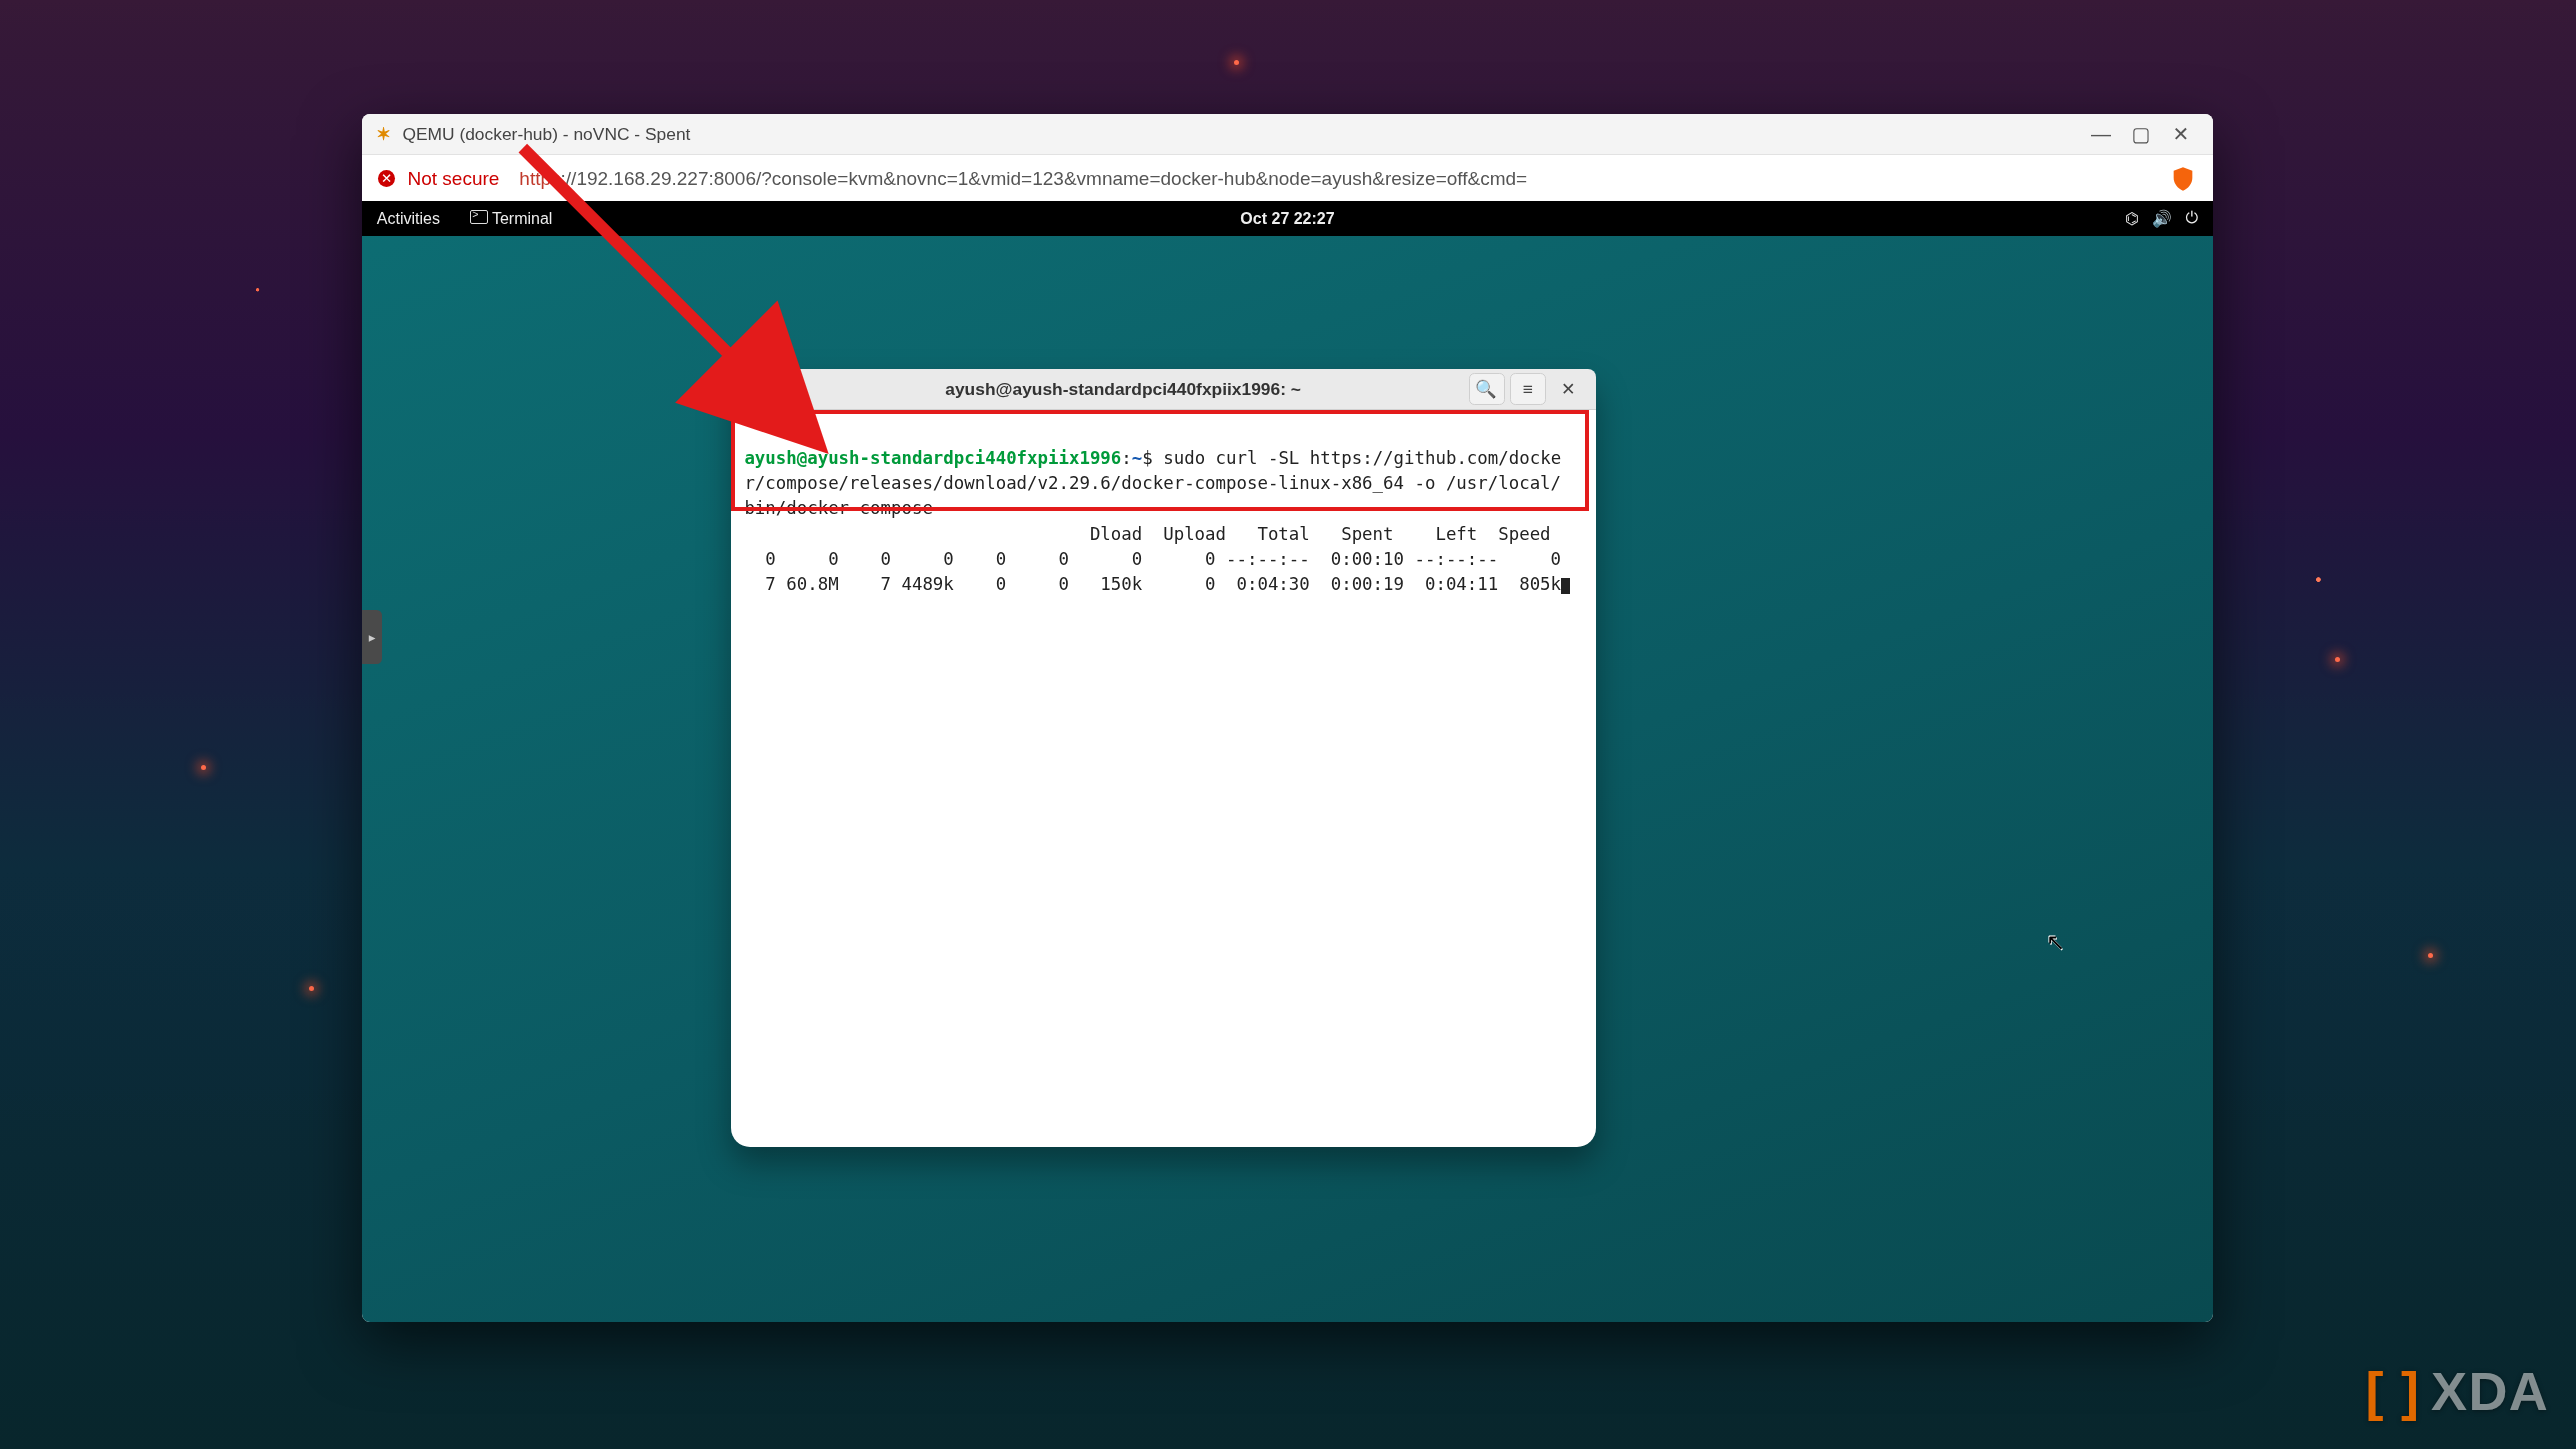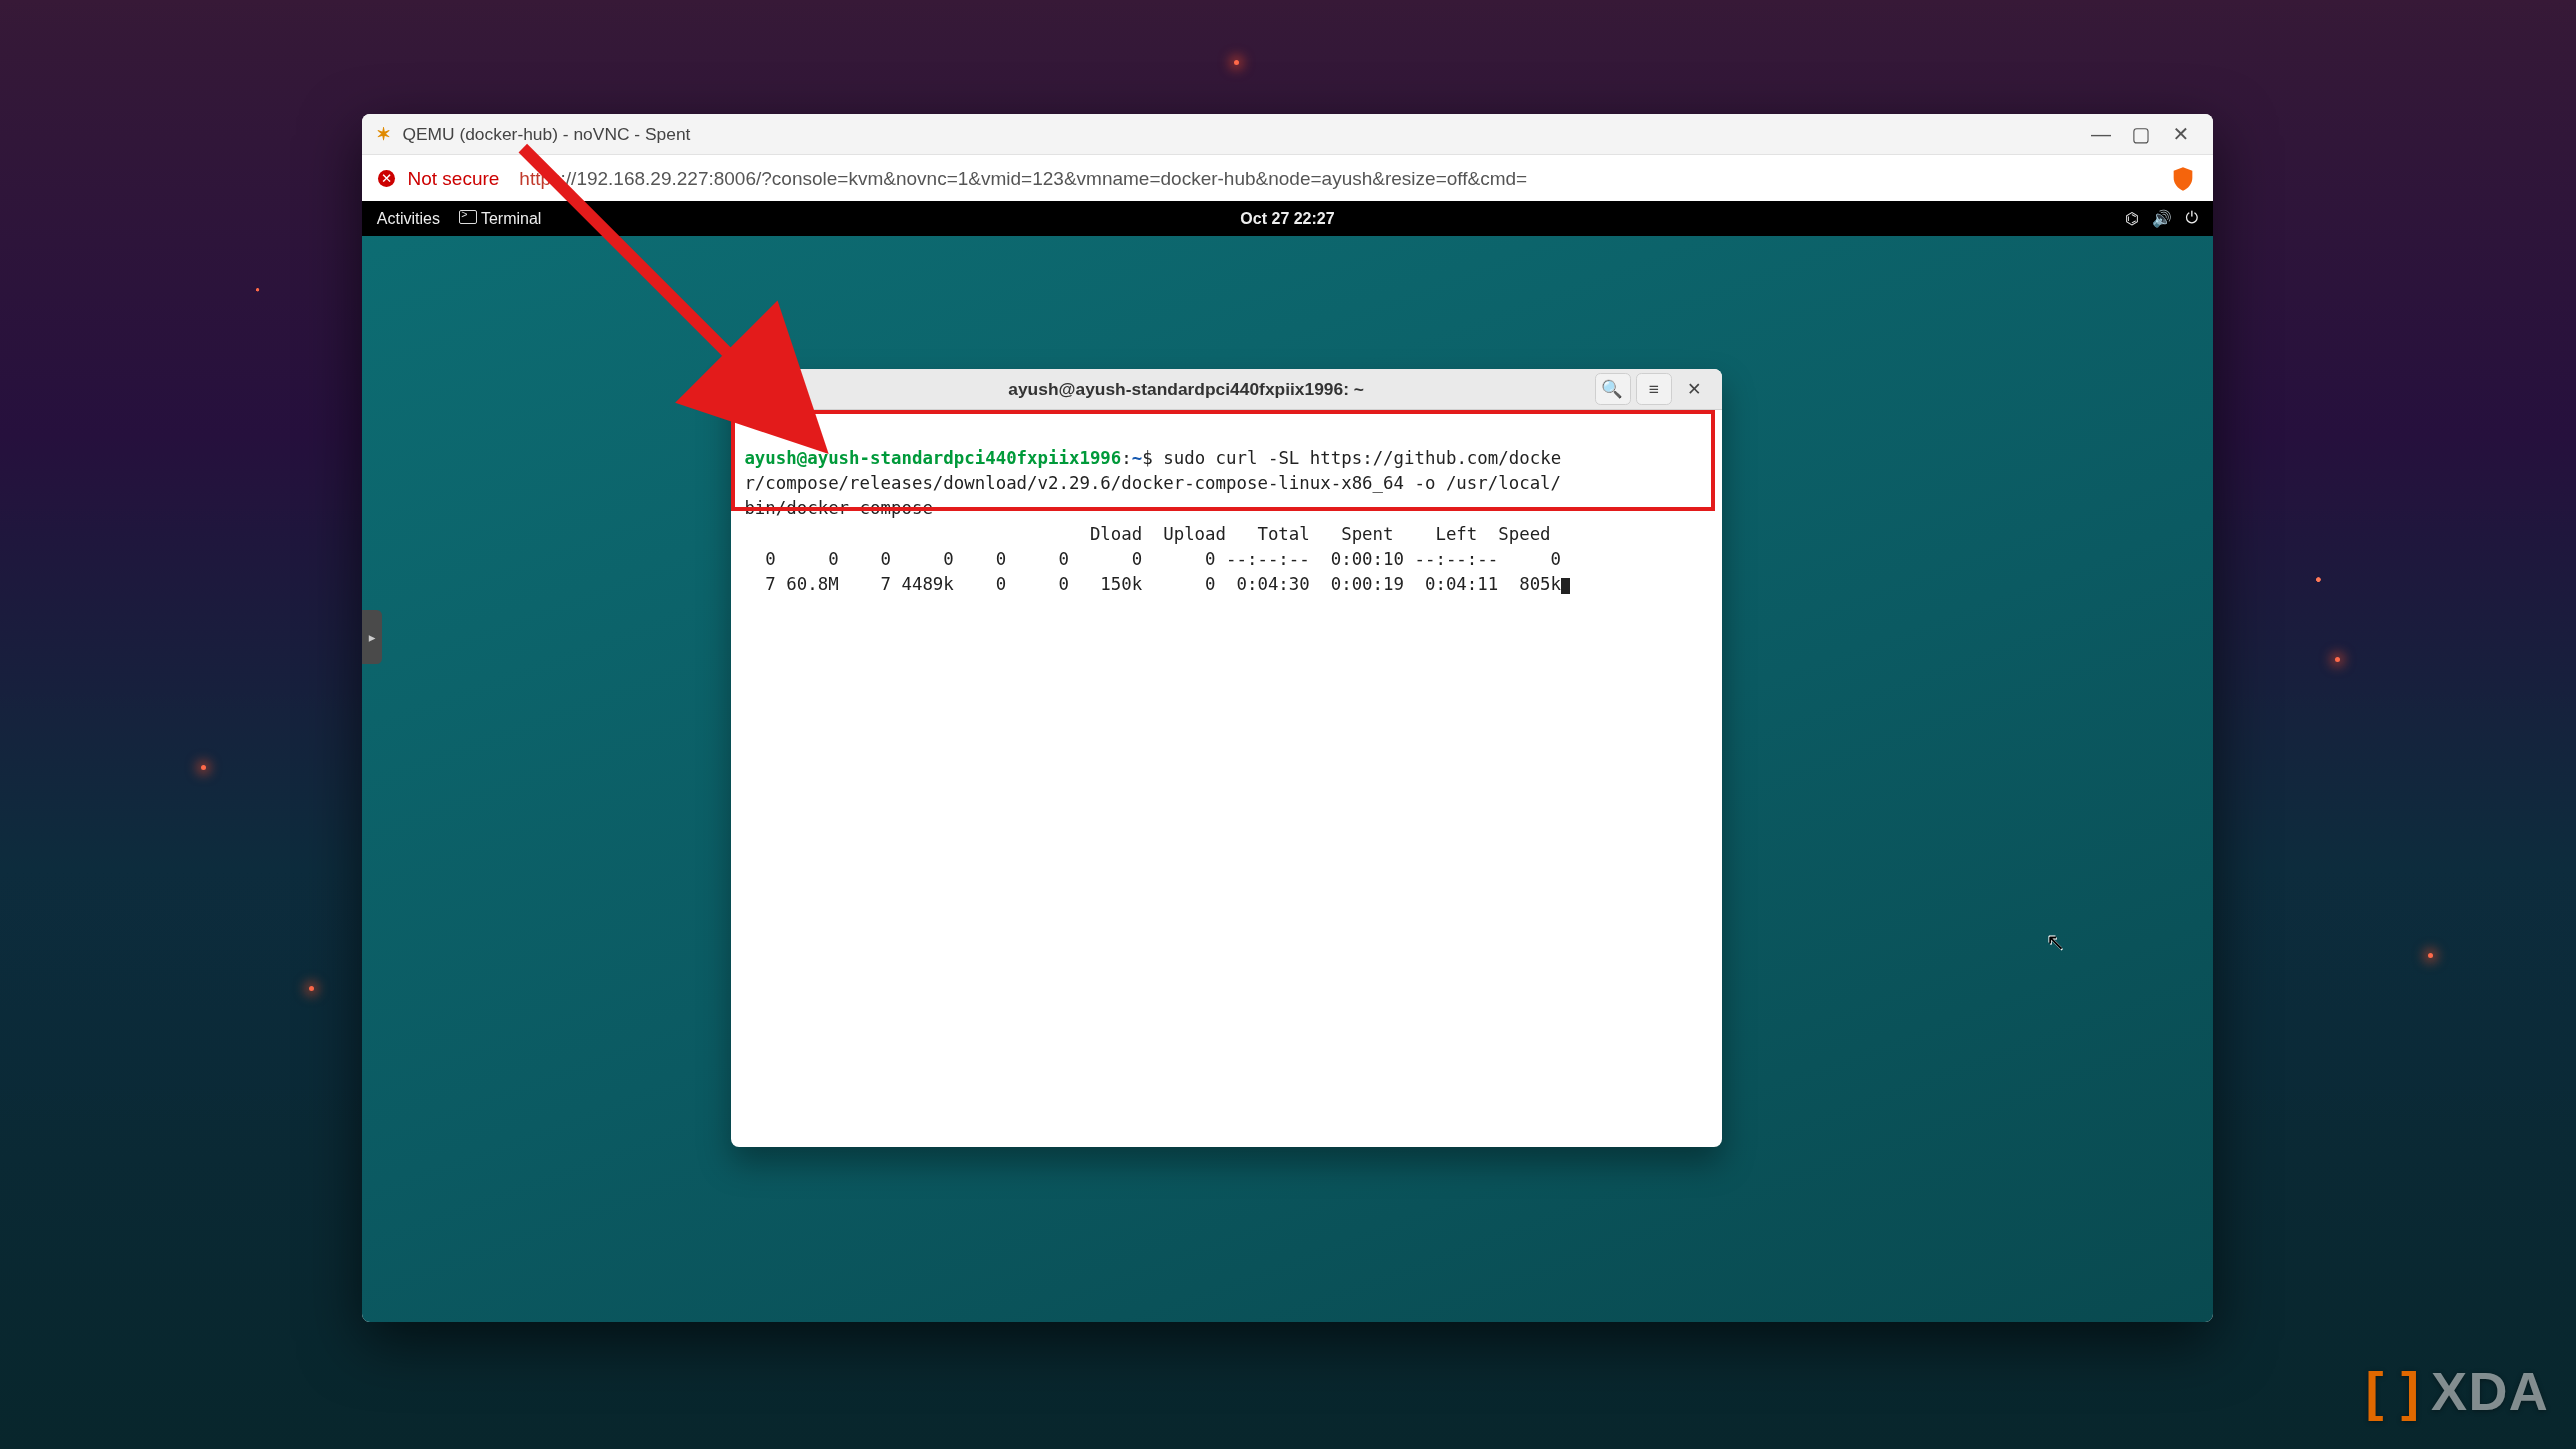--- a/index.html
+++ b/index.html
@@ -19,25 +19,25 @@
 .addrbar{height:47px;display:flex;align-items:center;padding:0 16px;background:#fff;font-size:19px;color:#555;border-bottom:0.7px solid #e9e9e9}
 .notsecure{color:#cc0000;margin-left:6.7px;margin-right:20px;font-size:19px}
 .notsecure-ico{width:17.4px;height:17.4px;border-radius:50%;background:#cc0000;color:#fff;display:inline-flex;align-items:center;justify-content:center;font-size:13.4px;margin-right:5.4px}
 .url-https{color:#c0392b}
 .addrbar .spacer{flex:1}
 .braveico{width:28px;height:28px;border-radius:5.4px}
 .vnc{position:absolute;left:0;top:87px;right:0;bottom:0;background:linear-gradient(160deg,#0d6d73 0%,#0b5a62 55%,#094a50 100%)}
 .gnome-bar{position:absolute;left:0;top:0;right:0;height:35px;background:#000;color:#eee;display:flex;align-items:center;font-size:16px;padding:0 14.8px}
 .gnome-bar .center{position:absolute;left:0;right:0;text-align:center;font-weight:700}
 .gnome-bar .right{position:absolute;right:14.8px;display:flex;gap:13.4px;font-size:16px}
-.gnome-bar .left{display:flex;gap:19px;z-index:1}
+.gnome-bar .left{display:flex;gap:30px;z-index:1}
 .term-ico{display:inline-block;width:16px;height:12px;border:1.3px solid #ddd;border-radius:2px;margin-right:4px;position:relative}
 .term-ico:before{content:">";position:absolute;left:1.3px;top:-2.7px;font-size:10.7px;color:#ddd}
 .vnc-handle{position:absolute;left:0;top:409px;width:20px;height:54px;border-radius:0 5.4px 5.4px 0;background:#4a4a4a;color:#ccc;display:flex;align-items:center;justify-content:center;font-size:13.4px}
-.terminal{position:absolute;left:369px;top:168px;width:991px;height:778px;background:#fff;border-radius:8px;box-shadow:0 16px 32px rgba(0,0,0,.35);display:flex;flex-direction:column}
+.terminal{position:absolute;left:369px;top:168px;width:865px;height:778px;background:#fff;border-radius:19px;box-shadow:0 16px 32px rgba(0,0,0,.35);display:flex;flex-direction:column}
 .term-head{height:40px;display:flex;align-items:center;padding:0 8px;background:#eaeaea;border-radius:8px 8px 0 0;border-bottom:0.7px solid #d0d0d0}
 .term-head .title{flex:1;text-align:center;font-size:17.4px;color:#333;font-weight:600}
 .tbtn{width:34px;height:29.5px;border-radius:5.4px;display:flex;align-items:center;justify-content:center;font-size:17.4px;color:#444;margin:0 2.7px;border:0.7px solid #cfcfcf;background:#f2f2f2;cursor:pointer}
 .term-body{flex:1;padding:10.7px 13.4px;font-family:"DejaVu Sans Mono",Menlo,monospace;font-size:17.4px;line-height:1.45;color:#222;white-space:pre;overflow:hidden;position:relative}
 .prompt-user{color:#009a3a;font-weight:bold}
 .prompt-path{color:#1558b0;font-weight:bold}
 .hlbox{position:absolute;left:0;top:0;right:6.7px;border:4px solid #e31b1b;pointer-events:none}
 .cursorblk{display:inline-block;width:9.4px;height:16px;background:#222;vertical-align:text-bottom}
 .arrow{position:absolute;left:134px;top:-80px;width:429px;height:376px;pointer-events:none}
 .xda{position:absolute;right:27px;bottom:27px;font-size:54px;font-weight:800;letter-spacing:1.3px;color:rgba(255,255,255,.5);text-shadow:0 1.3px 5.4px rgba(0,0,0,.4);display:flex;align-items:center;gap:10.7px}

